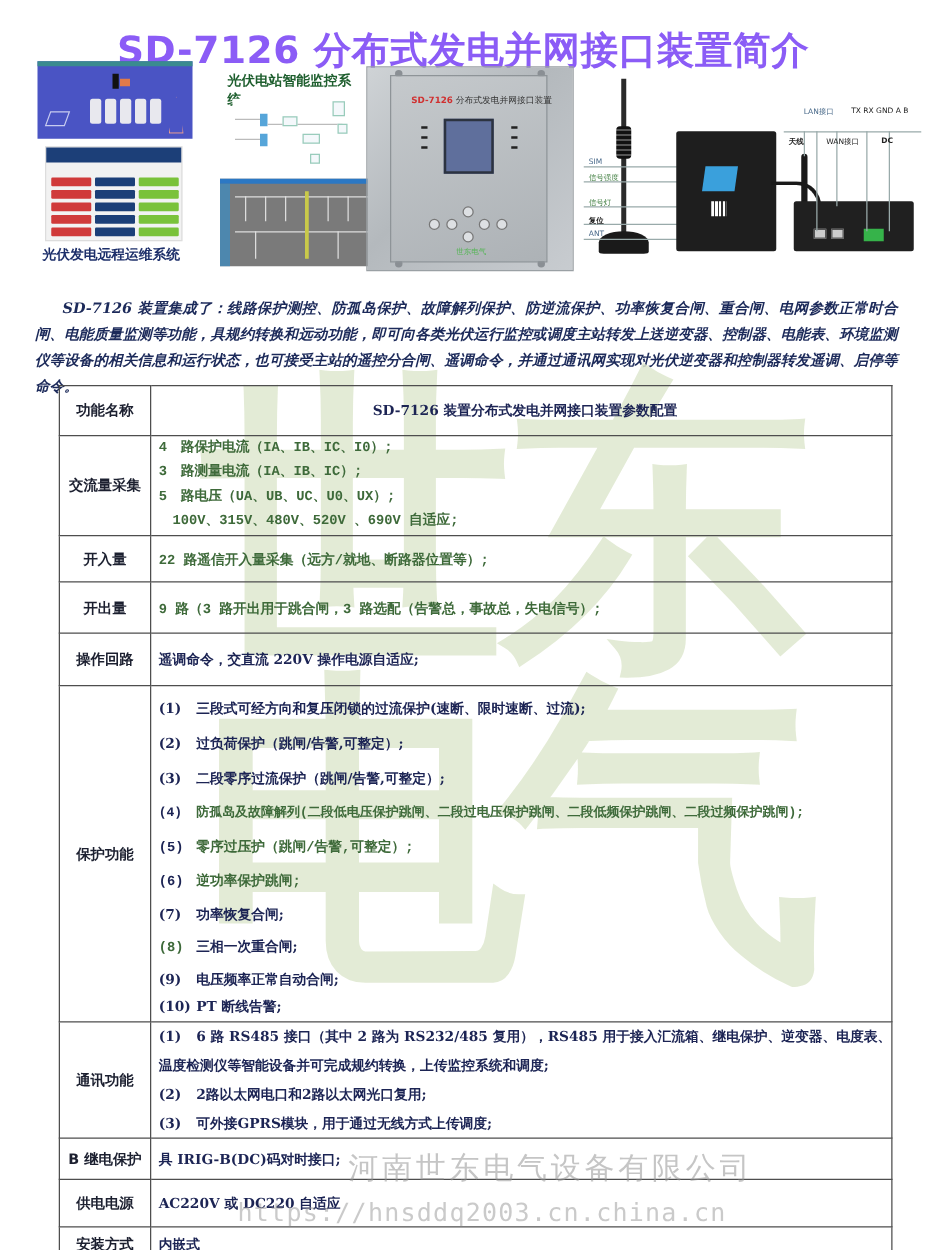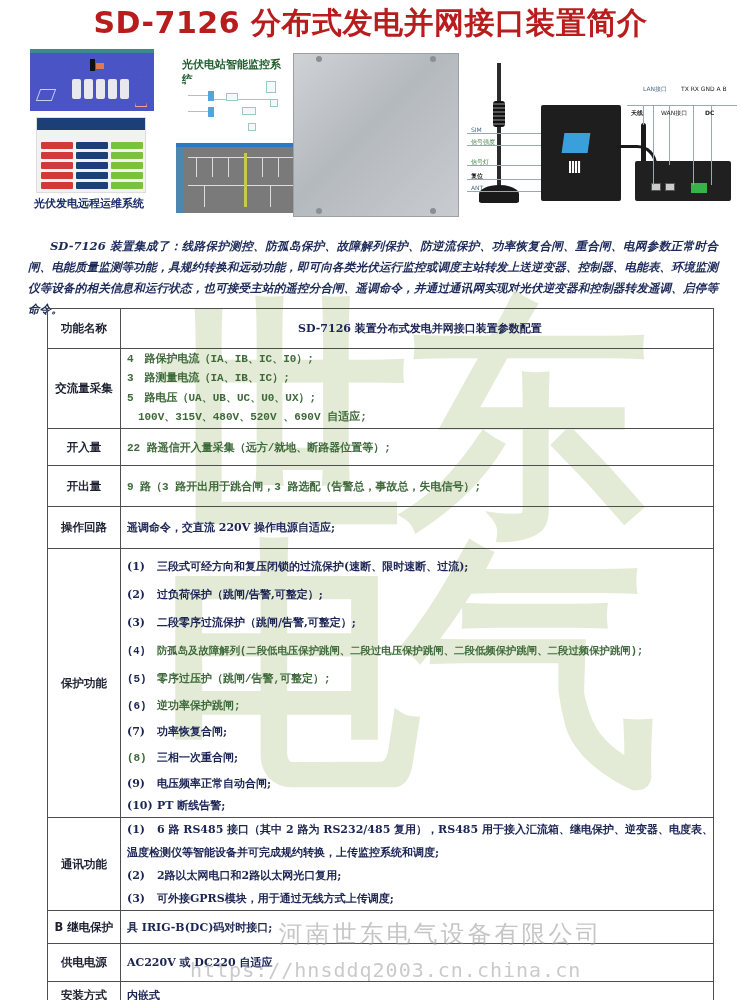--- a/index.html
+++ b/index.html
@@ -1,21 +1,21 @@
 <!DOCTYPE html>
 <html><head>
 <meta charset="utf-8">
 <style>
   * { box-sizing: border-box; margin: 0; padding: 0; }
   html, body { width: 741px; height: 1000px; background: #ffffff; overflow: hidden; }
   body { position: relative; font-family: "DejaVu Sans", sans-serif; color: #1a1a1a; }
 
   .title {
-    position: absolute; left: 0; top: 2px; width: 741px; height: 42px;
-    text-align: center; font-size: 30px; font-weight: bold; color: #b91c1c;
+    position: absolute; left: 0; top: 20px; width: 741px; height: 42px;
+    text-align: center; font-size: 30px; font-weight: bold; color: #8b5cf6;
     font-family: "DejaVu Sans", sans-serif; letter-spacing: 0.5px; line-height: 42px;
   }
 
   
   .img-strip { position: absolute; left: 0; top: 45px; width: 741px; height: 178px; }
 
   .collage { position: absolute; left: 28px; top: 2px; width: 258px; height: 172px; }
   .scr-blue { position: absolute; left: 2px; top: 2px; width: 124px; height: 62px; background: #4a54c4; border-top: 4px solid #3a8b8f; }
   .scr-blue .pv { position: absolute; top: 26px; width: 9px; height: 20px; background: #e8e8ee; border-radius: 2px; }
   .scr-blue .panel { position: absolute; left: 8px; top: 36px; width: 16px; height: 12px; border: 1px solid #c8ccf0; transform: skewX(-20deg); }
@@ -169,20 +169,37 @@
       <div class="drop" style="left:94px;top:38px;height:22px"></div>
       <div class="ybar"></div>
     </div>
   </div>
 
   <div class="device">
     <div class="screw" style="left:22px;top:2px"></div>
       <div class="screw" style="left:136px;top:2px"></div>
     <div class="screw" style="left:22px;top:154px"></div>
       <div class="screw" style="left:136px;top:154px"></div>
+    <div class="face">
+      <div class="model"><b>SD-7126</b> <span>分布式发电并网接口装置</span></div>
+      <div class="led" style="left:24px;top:40px"></div>
+        <div class="led" style="left:24px;top:48px"></div>
+        <div class="led" style="left:24px;top:56px"></div>
+      <div class="led" style="left:96px;top:40px"></div>
+        <div class="led" style="left:96px;top:48px"></div>
+        <div class="led" style="left:96px;top:56px"></div>
+      <div class="lcd"></div>
+      <div class="btn" style="left:57px;top:104px"></div>
+      <div class="btn" style="left:44px;top:114px"></div>
+      <div class="btn" style="left:70px;top:114px"></div>
+      <div class="btn" style="left:57px;top:124px"></div>
+      <div class="btn" style="left:30px;top:114px"></div>
+      <div class="btn" style="left:84px;top:114px"></div>
+      <div class="brand">世东电气</div>
+    </div>
   </div>
 
   <div class="router">
     <div class="antenna"></div>
     <div class="coil"></div>
     <div class="base"></div>
     <div class="hl" style="left:0;top:80px;width:80px"></div>
     <div class="hl" style="left:0;top:92px;width:80px"></div>
     <div class="hl" style="left:0;top:112px;width:80px"></div>
     <div class="hl" style="left:0;top:126px;width:80px"></div>

